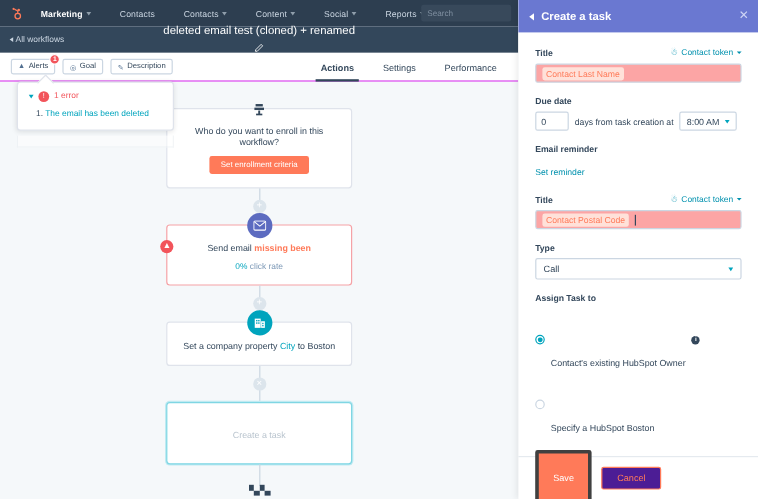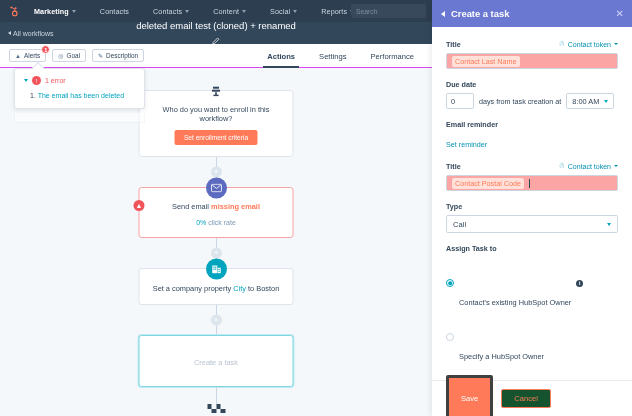--- a/index.html
+++ b/index.html
@@ -248,21 +248,21 @@
   }
   .panel-foot {
     height: 36px; border-top: 1px solid #e5eaef; display: flex; align-items: center;
     padding: 0 14px; gap: 8px; flex: none;
   }
   .btn-save {
     background: #ff7a59; color: #fff; border: 3px solid #404040; border-radius: 2px;
     font-size: 7.6px; padding: 16px 12px; cursor: pointer;
   }
   .btn-cancel {
-    background: #14532d; color: #ff7a59; border: 1px solid #ff7a59; border-radius: 2px;
+    background: #4c1d95; color: #ff7a59; border: 1px solid #ff7a59; border-radius: 2px;
     font-size: 7.6px; padding: 4px 12px; cursor: pointer;
   }
 </style>
 </head>
 <body>
 
 <div class="app">
 
   <div class="left">
 
@@ -373,21 +373,21 @@
         <div class="node-card err">
           <div class="node-icon purple" style="top:0;">
             <svg width="11" height="9" viewBox="0 0 14 11">
               <rect x=".7" y=".7" width="12.6" height="9.6" rx="1.2" fill="none" stroke="#ffffff" stroke-width="1.1"></rect>
               <path d="M1.4 1.6 L7 6.1 L12.6 1.6" fill="none" stroke="#ffffff" stroke-width="1.1"></path>
             </svg>
           </div>
           <div class="node-err-badge">▲</div>
           <div class="node-title">
             <span>Send email</span>
-            <span class="orange-txt">missing email</span>
+            <span class="orange-txt">missing been</span>
           </div>
           <div class="node-sub">
             <span class="teal">0%</span>
             <span>click rate</span>
           </div>
         </div>
 
         <div class="connector">
           <div class="plus-dot">+</div>
         </div>
@@ -518,21 +518,21 @@
         <div class="flabel">
           <span>Assign Task to</span>
         </div>
         <div class="radio-row">
           <span class="radio on"></span>
           <span class="radio-label">Contact's existing HubSpot Owner</span>
           <span class="info-dot">i</span>
         </div>
         <div class="radio-row">
           <span class="radio"></span>
-          <span class="radio-label">Specify a HubSpot Owner</span>
+          <span class="radio-label">Specify a HubSpot Boston</span>
         </div>
       </div>
     </div>
 
     <div class="panel-foot">
       <button class="btn-save">Save</button>
       <button class="btn-cancel">Cancel</button>
     </div>
   </div>
 </div>

